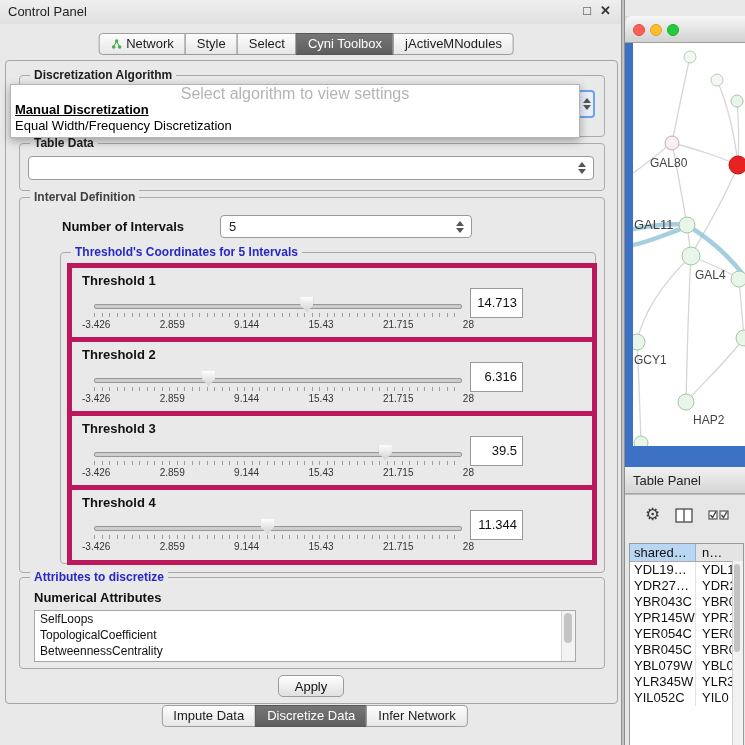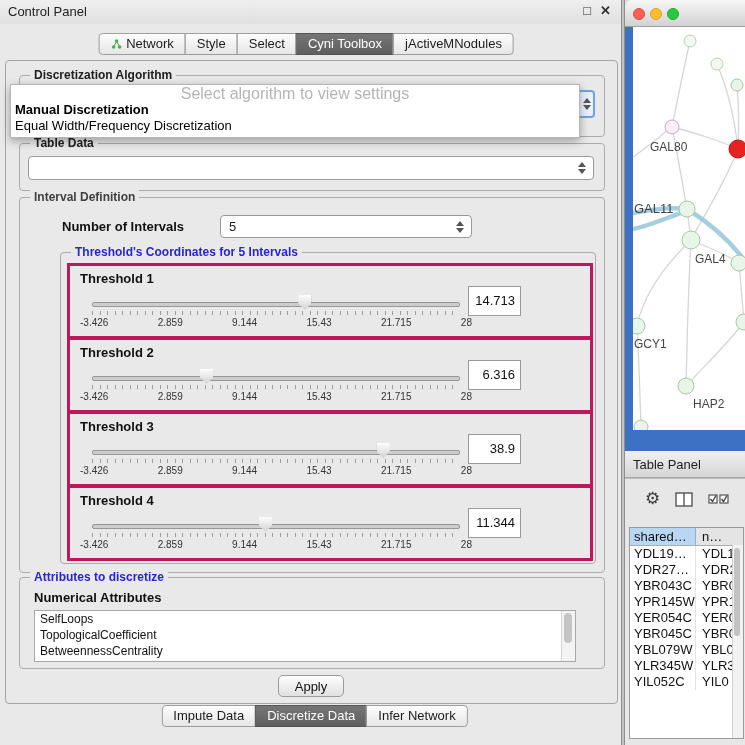--- a/index.html
+++ b/index.html
@@ -35,21 +35,21 @@
   .combo{position:absolute;background:#fff;border:1px solid #999;border-radius:4px;
          font-size:13px;color:#222;display:flex;align-items:center;padding-left:8px;
          box-sizing:border-box;cursor:pointer;}
   .stepper{position:absolute;right:7px;top:50%;transform:translateY(-50%);display:flex;
            flex-direction:column;gap:2px;}
   .arr-up{width:0;height:0;border-left:4px solid transparent;border-right:4px solid transparent;border-bottom:5px solid #555;}
   .arr-down{width:0;height:0;border-left:4px solid transparent;border-right:4px solid transparent;border-top:5px solid #555;}
 
   .label-bold{position:absolute;font-size:13px;font-weight:bold;color:#111;white-space:nowrap;}
 
-  .tbox{position:absolute;left:6px;width:520px;height:70px;border:3px solid #be185d;background:#e9e9e9;}
+  .tbox{position:absolute;left:6px;width:520px;height:70px;border:5px solid #be185d;background:#e9e9e9;}
   .tlabel{position:absolute;left:10px;top:5px;font-size:13px;font-weight:bold;color:#111;}
   .slider{position:absolute;left:22px;top:28px;width:368px;height:40px;}
   .track{position:absolute;left:0;top:8px;width:100%;height:5px;background:#cdcdcd;
          border:1px solid #979797;border-radius:2px;box-sizing:border-box;}
   .handle{position:absolute;top:1px;width:13px;height:15px;margin-left:-6px;
           background:linear-gradient(#fdfdfd,#d2d2d2);
           clip-path:polygon(0 0,100% 0,100% 55%,50% 100%,0 55%);
           filter:drop-shadow(0 0 1px #767676);cursor:pointer;}
   .ticks{position:absolute;left:0;top:17px;width:100%;height:4px;
          background:repeating-linear-gradient(90deg,#9c9c9c 0 1px,transparent 1px 7.5px);}
@@ -67,31 +67,31 @@
 
   .apply{position:absolute;left:272px;top:614px;width:66px;height:22px;
          background:linear-gradient(#fefefe,#e0e0e0);border:1px solid #9b9b9b;border-radius:5px;
          font-size:13px;font-family:"Liberation Sans",sans-serif;cursor:pointer;color:#111;}
 
   
   .popup{position:absolute;left:10px;top:84px;width:568px;background:#fff;border:1px solid #b5b5b5;
          box-shadow:0 3px 9px rgba(0,0,0,.33);z-index:20;padding-bottom:3px;}
   .pop-placeholder{text-align:center;color:#b4b4b4;font-size:16px;height:17px;line-height:17px;}
   .pop-item{font-size:13px;height:16px;line-height:16px;padding-left:4px;color:#000;cursor:pointer;}
-  .pop-item.bold{font-weight:bold;}
+  .pop-item.bold{font-weight:bold;text-decoration:underline;}
   .combo-focus-fragment{position:absolute;left:577px;top:90px;width:18px;height:28px;z-index:5;
          border:2px solid #6da3e8;border-radius:4px;background:#e8f0fb;box-sizing:border-box;}
   .combo-focus-fragment .stepper{right:2px;}
 
   
   .splitter{position:absolute;left:621px;top:0;width:4px;height:745px;background:#c2c2c2;
             border-left:1px solid #8f8f8f;border-right:1px solid #8f8f8f;box-sizing:border-box;cursor:col-resize;}
 
   
-  #right-column{position:absolute;left:625px;top:0;width:120px;height:644px;background:#dcdcdc;}
+  #right-column{position:absolute;left:625px;top:16px;width:120px;height:644px;background:#dcdcdc;}
   #network-window{position:absolute;left:0;top:0;width:120px;height:451px;}
   .mac-titlebar{position:absolute;left:0;top:0;width:100%;height:27px;border-radius:7px 0 0 0;
                 background:linear-gradient(#f7f7f7,#d2d2d2);border-bottom:1px solid #9f9f9f;box-sizing:border-box;}
   .light{position:absolute;top:8px;width:12px;height:12px;border-radius:50%;box-sizing:border-box;cursor:pointer;}
   .light.red{left:8px;background:#ff5f56;border:1px solid #d94f43;}
   .light.yellow{left:25px;background:#ffbd2e;border:1px solid #d9a32b;}
   .light.green{left:42px;background:#27c93f;border:1px solid #1aab29;}
   .net-body{position:absolute;left:0;top:27px;width:100%;bottom:0;background:#3d71c4;}
   .net-canvas{position:absolute;left:8px;top:0;right:0;bottom:21px;background:#fff;overflow:hidden;}
   svg text{font-family:"Liberation Sans",sans-serif;}
@@ -231,21 +231,21 @@
             <div class="ticks"></div>
             <div class="scale">
               <span>-3.426</span>
               <span>2.859</span>
               <span>9.144</span>
               <span>15.43</span>
               <span>21.715</span>
               <span>28</span>
             </div>
           </div>
-          <div class="valbox">38.9</div>
+          <div class="valbox">39.5</div>
         </div>
 
         <div class="tbox" style="top:232px;">
           <span class="tlabel">Threshold 4</span>
           <div class="slider">
             <div class="track"></div>
             <div class="handle" style="left: 47%;"></div>
             <div class="ticks"></div>
             <div class="scale">
               <span>-3.426</span>

